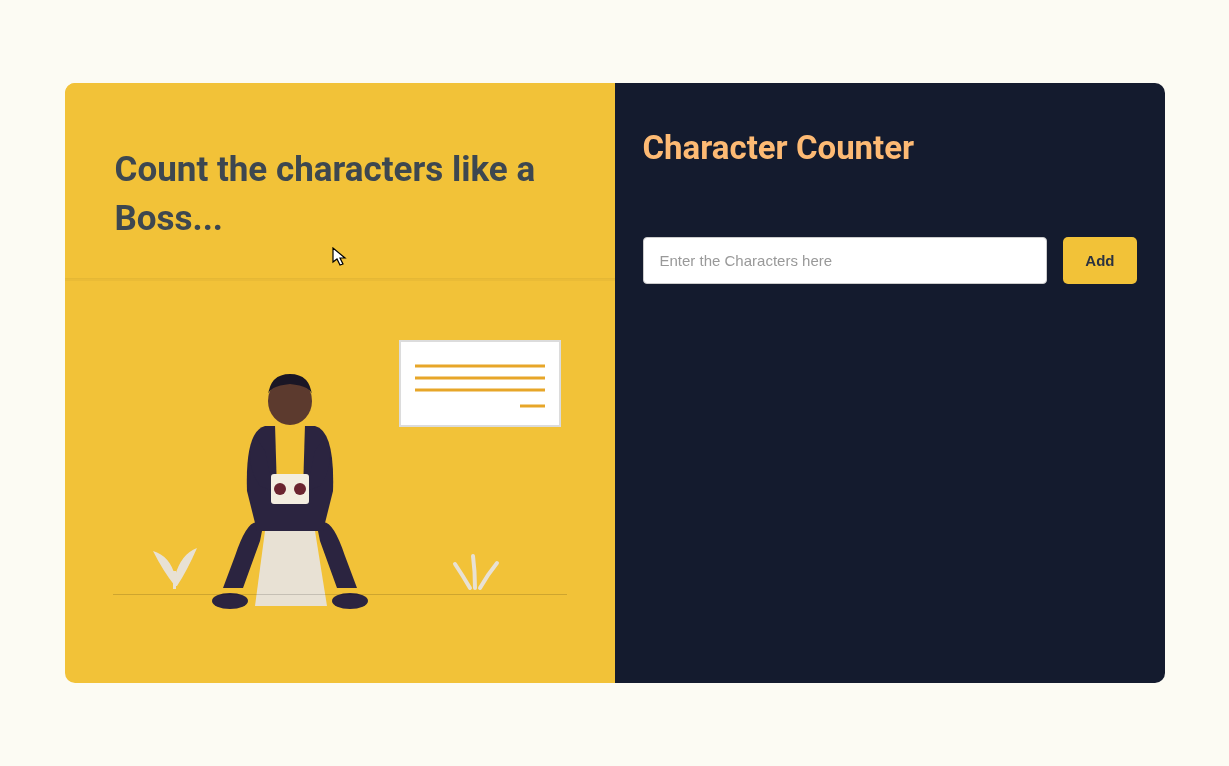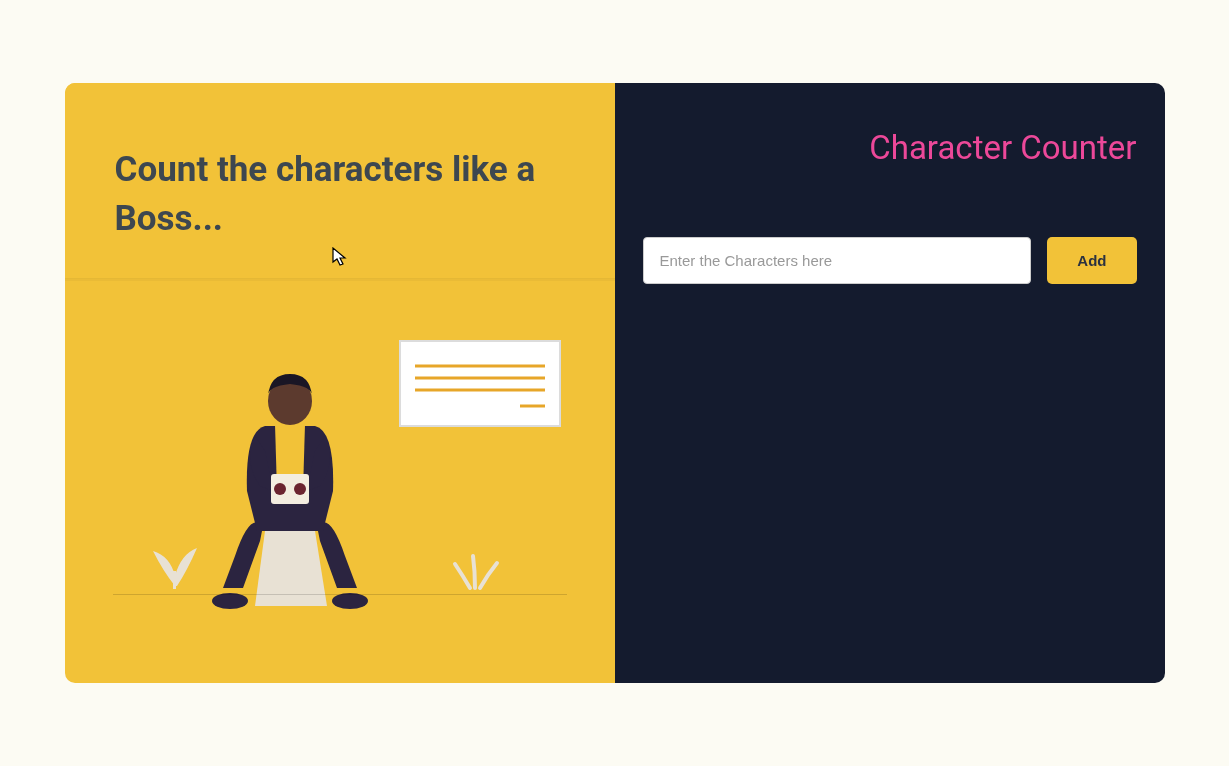--- a/index.html
+++ b/index.html
@@ -55,45 +55,45 @@
       right: 48px;
       height: 1.5px;
       background: rgba(0,0,0,0.15);
     }
     .right-panel {
       width: 50%;
       background: #141b2e;
       padding: 45px 28px;
     }
     .title {
-      text-align: right;
+      text-align: left;
       font-size: 33px;
-      font-weight: 400;
-      color: #ec4899;
+      font-weight: 700;
+      color: #fdba74;
       margin-bottom: 70px;
     }
     .input-row {
       display: flex;
       gap: 16px;
     }
     .text-input {
       flex: 1;
       padding: 14px 16px;
       font-size: 15px;
       border: 1px solid #ccc;
       border-radius: 4px;
       background: #fff;
       color: #333;
       outline: none;
     }
     .text-input::placeholder {
       color: #999;
     }
     .add-button {
-      padding: 14px 30px;
+      padding: 14px 22px;
       background: #f2c238;
       color: #2b3240;
       font-weight: 700;
       font-size: 15px;
       border: none;
       border-radius: 5px;
       cursor: pointer;
     }
     .cursor-arrow {
       position: absolute;

